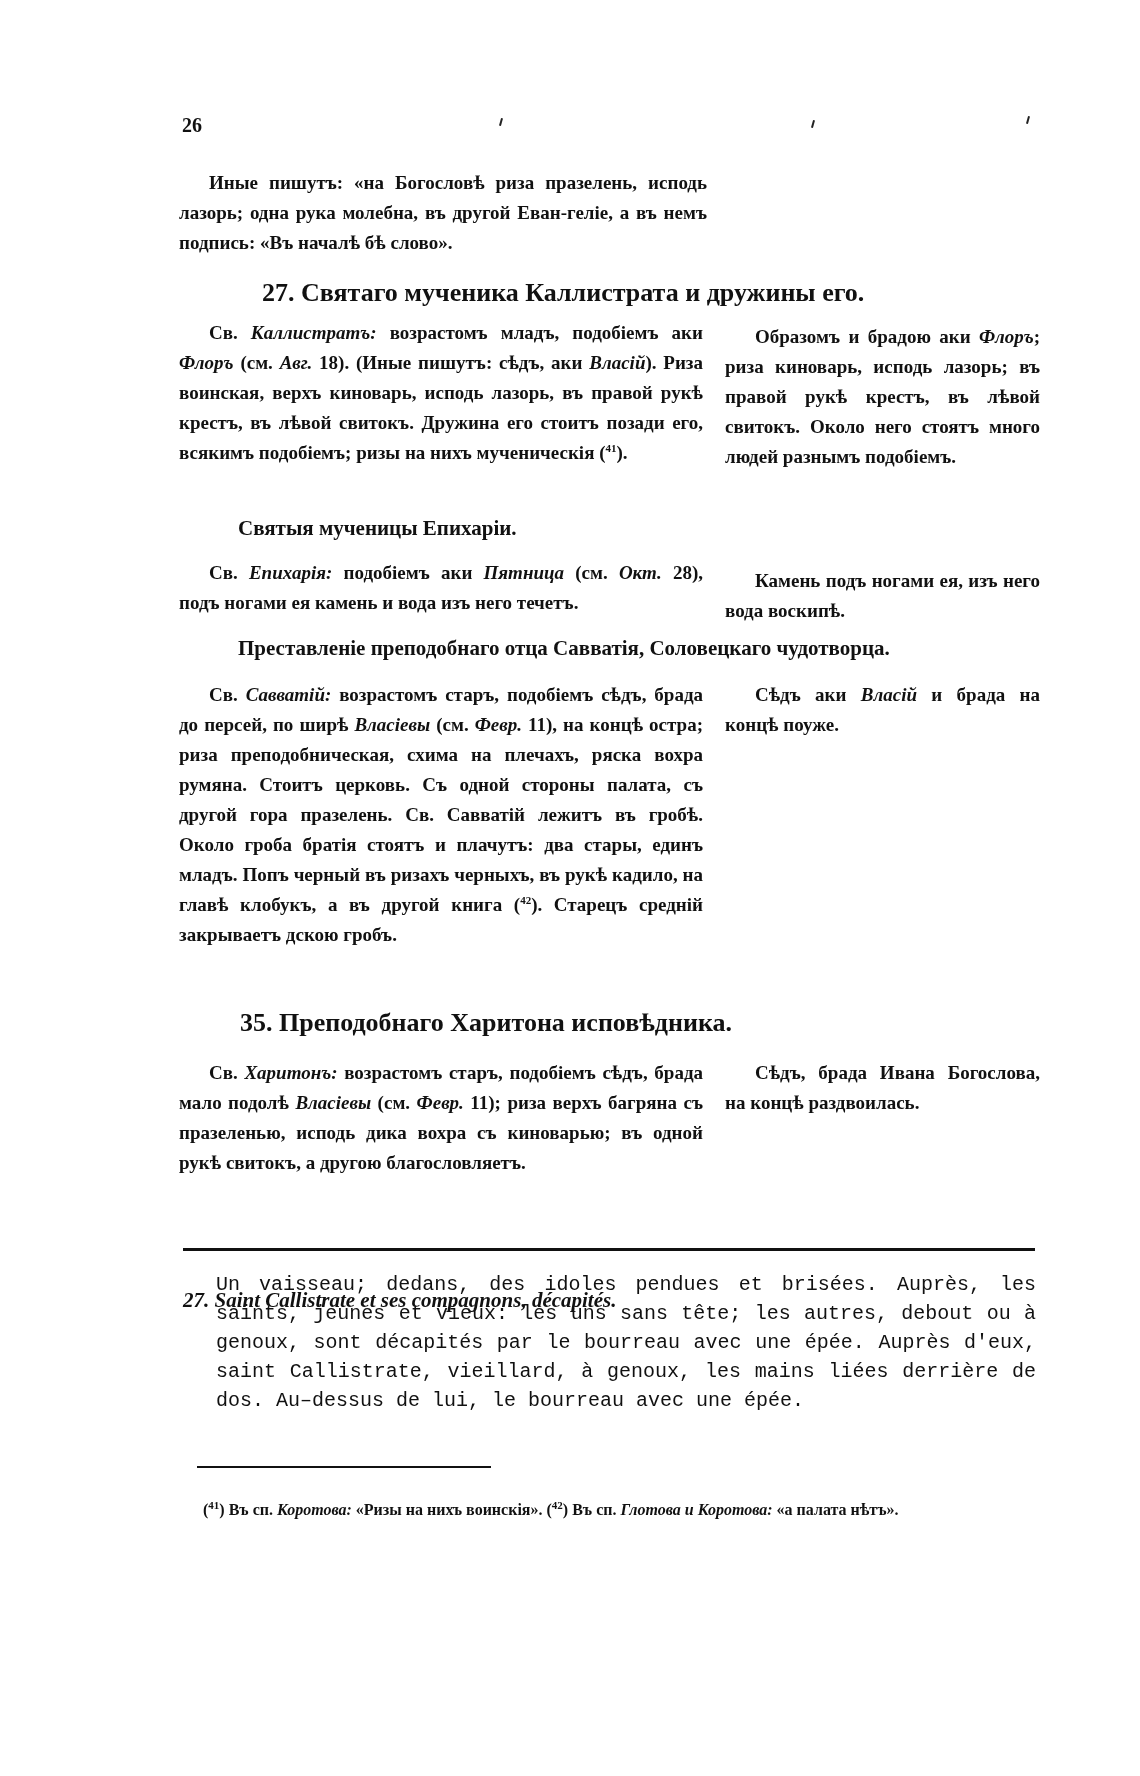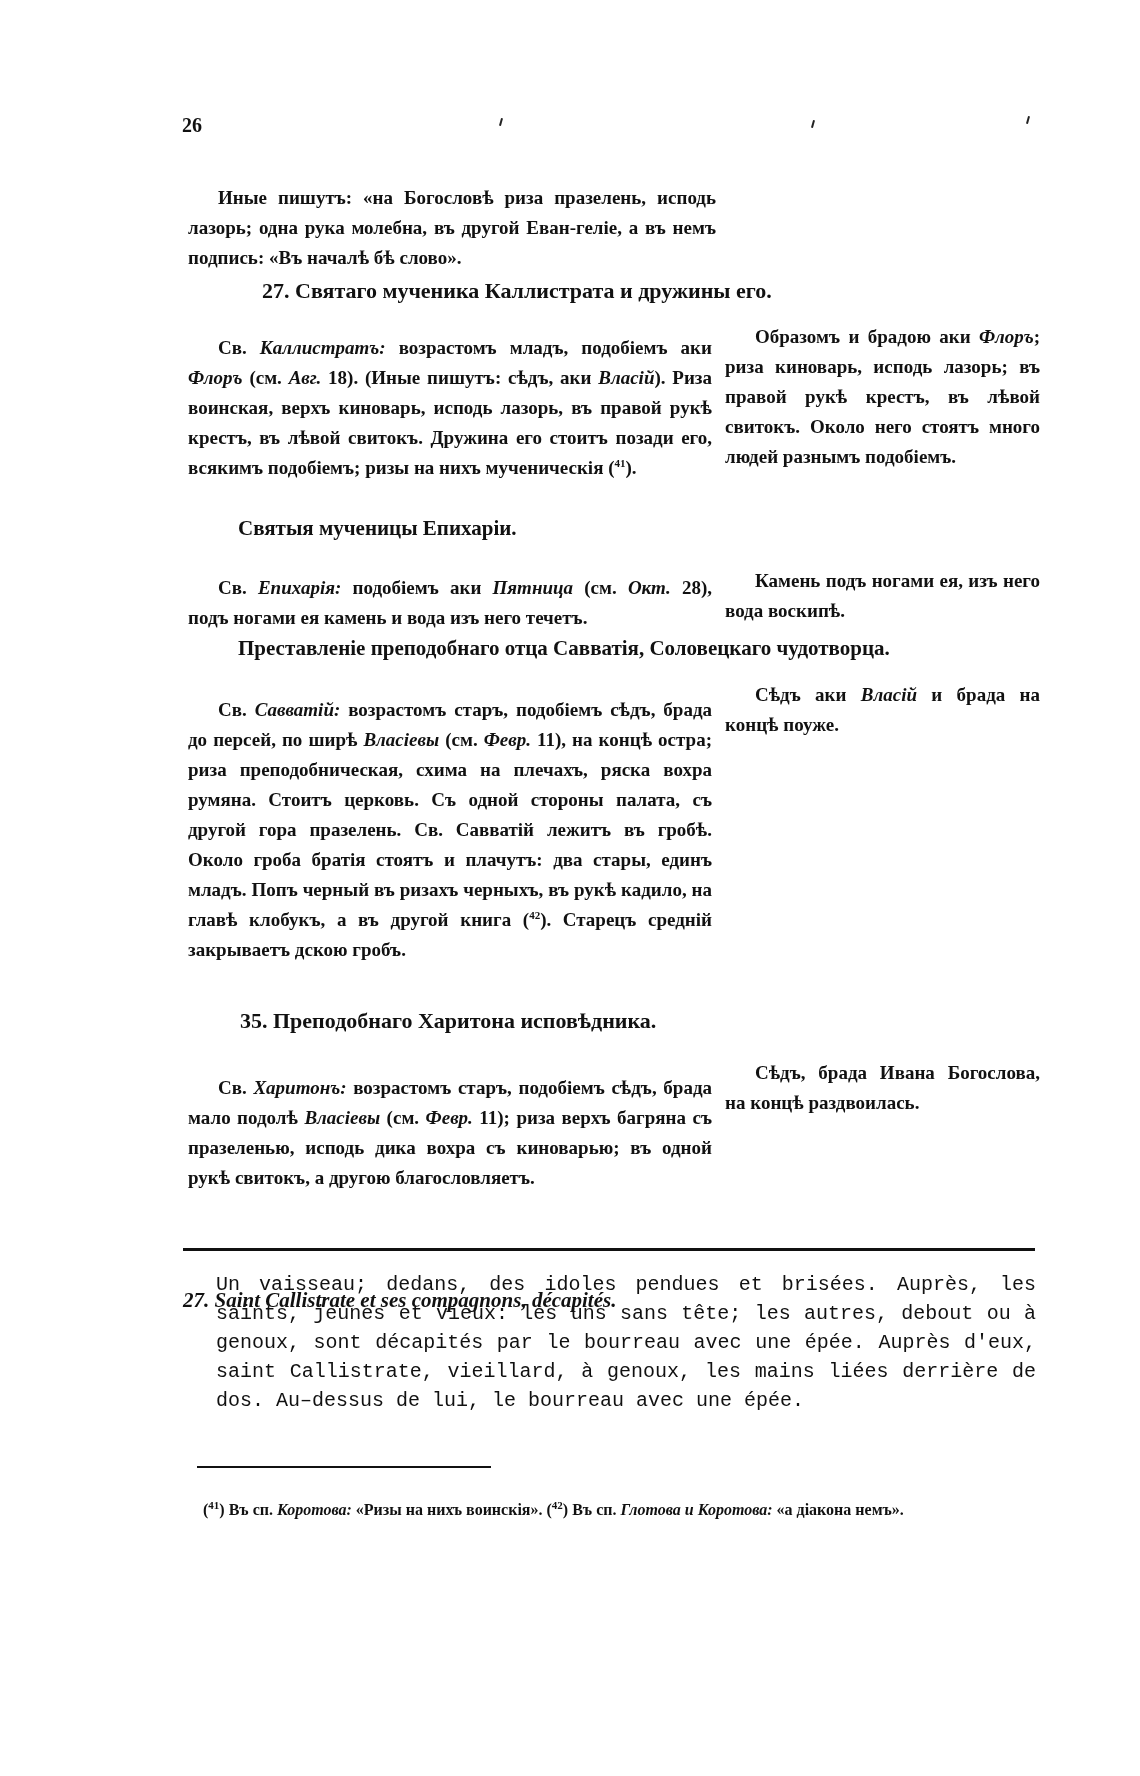--- a/index.html
+++ b/index.html
@@ -3,25 +3,25 @@
 <meta charset="utf-8">
 <style>
   html, body { margin: 0; padding: 0; background: #ffffff; }
   body { width: 1140px; height: 1776px; position: relative; overflow: hidden;
          font-family: "Liberation Serif", "DejaVu Serif", serif; color: #111; }
   .abs { position: absolute; }
   .page-num { left: 182px; top: 114px; font-size: 20px; font-weight: bold; }
   .speck { width: 2px; height: 8px; background: #222; transform: rotate(15deg); }
   .para { font-size: 19px; line-height: 30px; font-weight: bold; text-align: justify; margin: 0; }
   .indent { text-indent: 30px; }
-  .heading { font-size: 22px; font-weight: bold; margin: 0; white-space: nowrap; }
+  .heading { font-size: 26px; font-weight: bold; margin: 0; white-space: nowrap; }
   .sub-heading { font-size: 21px; font-weight: bold; margin: 0; white-space: nowrap; }
   .it { font-style: italic; }
   .sup { font-size: 11px; vertical-align: super; line-height: 0; }
-  .col-l { left: 188px; width: 524px; margin-top: 15px; }
+  .col-l { left: 179px; width: 524px; }
   .col-r { left: 725px; width: 315px; }
   .rule-long { left: 183px; top: 1248px; width: 852px; height: 3px; background: #111; }
   .rule-short { left: 197px; top: 1466px; width: 294px; height: 2px; background: #111; }
   .fr-heading { left: 183px; top: 1288px; font-size: 21px; font-style: italic; font-weight: bold; }
   .fr-body { left: 216px; top: 1270px; width: 820px; font-size: 20px; line-height: 29px;
              font-weight: normal; text-align: justify; margin: 0; font-family: Liberation Mono, monospace; }
   .footnotes { left: 183px; top: 1496px; width: 855px; font-size: 16px; line-height: 28px;
                font-weight: bold; text-align: justify; text-indent: 20px; margin: 0; }
 </style>
 </head>
@@ -67,15 +67,15 @@
   <div class="abs rule-long"></div>
 
   <div class="abs fr-heading">
     <span>27.</span>
     <span>Saint Callistrate et ses compagnons, décapités.</span>
   </div>
   <p class="abs fr-body">Un vaisseau; dedans, des idoles pendues et brisées. Auprès, les saints, jeunes et vieux: les uns sans tête; les autres, debout ou à genoux, sont décapités par le bourreau avec une épée. Auprès d'eux, saint Callistrate, vieillard, à genoux, les mains liées derrière de dos. Au–dessus de lui, le bourreau avec une épée.</p>
 
   <div class="abs rule-short"></div>
 
-  <p class="abs footnotes">(<span class="sup">41</span><span>) Въ сп. </span><span class="it">Коротова:</span><span> «Ризы на нихъ воинскiя». (</span><span class="sup">42</span><span>) Въ сп. </span><span class="it">Глотова и Коротова:</span><span> «а дiакона немъ».</span></p>
+  <p class="abs footnotes">(<span class="sup">41</span><span>) Въ сп. </span><span class="it">Коротова:</span><span> «Ризы на нихъ воинскiя». (</span><span class="sup">42</span><span>) Въ сп. </span><span class="it">Глотова и Коротова:</span><span> «а палата нѣтъ».</span></p>
 
 </div>
 
 </body></html>

